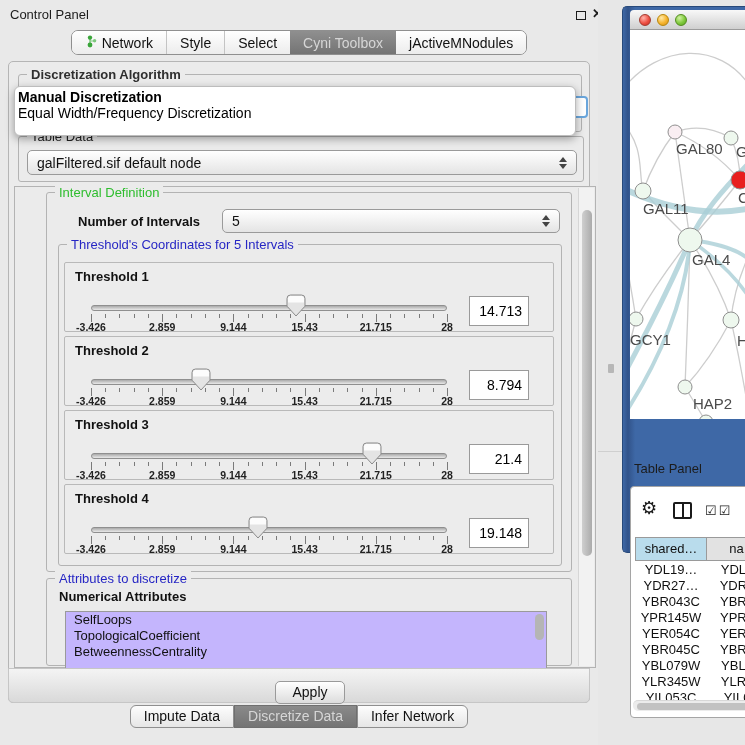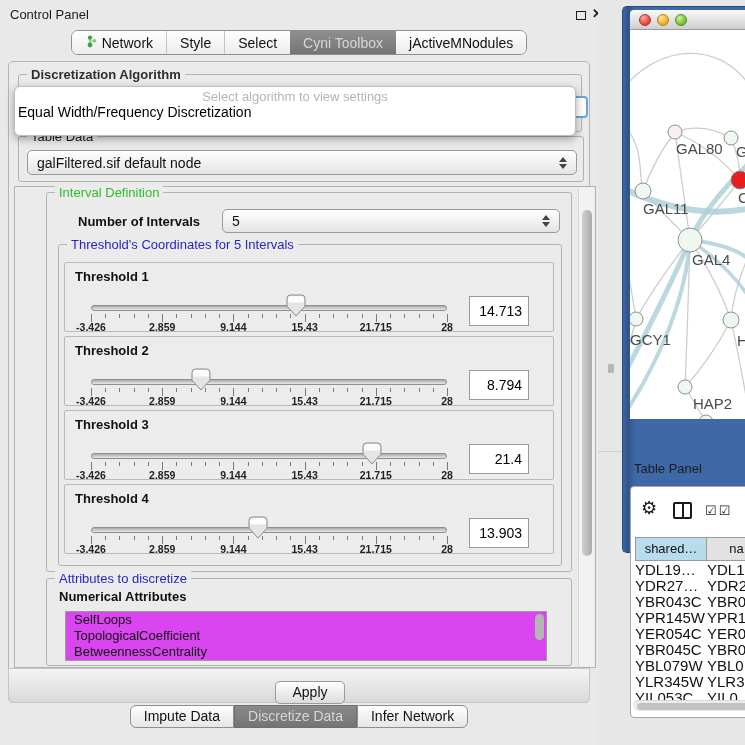--- a/index.html
+++ b/index.html
@@ -35,21 +35,21 @@
   .bold13{font-weight:bold;font-size:13px;color:#111}
   .th-box{position:absolute;left:64px;width:490px;height:70px;border:1px solid #b9b9b9;border-radius:2px;background:#ececec}
   .th-label{position:absolute;left:10px;top:6px;font-weight:bold;font-size:13px;color:#111}
   .track{position:absolute;left:26px;top:42px;width:356px;height:6px;border:1px solid #8f8f8f;border-radius:3px;background:linear-gradient(#aaa,#e9e9e9)}
   .thumb{position:absolute;top:31px;width:20px;height:23px}
   .ticks{position:absolute;left:26px;top:51px;width:356px;height:8px}
   .tick{position:absolute;top:0;width:1px;background:#7a7a7a}
   .ticklbls{position:absolute;left:26px;top:58px;width:356px;height:12px}
   .ticklbl{position:absolute;transform:translateX(-50%);font-size:10.5px;font-weight:bold;color:#222;white-space:nowrap}
   .val-box{position:absolute;left:404px;top:33px;width:60px;height:30px;background:#fff;border:1px solid #9a9a9a;font-size:14px;color:#000;text-align:right;line-height:28px;padding-right:6px}
-  .list{position:absolute;left:18px;top:32px;width:482px;height:50px;background:#d946ef;border:1px solid #9a9a9a;overflow:hidden}
+  .list{position:absolute;left:18px;top:32px;width:482px;height:58px;background:#c4b5fd;border:1px solid #9a9a9a;overflow:hidden}
   .list-item{font-size:13px;line-height:16px;padding-left:8px;color:#111;white-space:nowrap}
   .list-sb{position:absolute;right:2px;top:2px;width:9px;height:26px;border-radius:5px;background:#b5b5b5}
   .apply-row{left:8px;top:668px;width:582px;height:35px;background:linear-gradient(#f4f4f4,#d9d9d9);border:1px solid #c6c6c6;border-radius:0 0 5px 5px}
   .btn{position:absolute;left:266px;top:12px;width:70px;height:23px;border:1px solid #9a9a9a;border-radius:5px;background:linear-gradient(#fff,#dcdcdc);font-size:14px;text-align:center;line-height:21px;color:#111}
   .btabs{left:0;top:705px;width:598px;display:flex;justify-content:center}
   .btab{padding:0 13px;height:23px;line-height:21px;font-size:14px;border:1px solid #8f8f8f;background:linear-gradient(#fdfdfd,#e6e6e6);color:#111;white-space:nowrap}
   .btab:first-child{border-radius:6px 0 0 6px}
   .btab:last-child{border-radius:0 6px 6px 0}
   .btab.sel{color:#d6d6d6;border-color:#6f6f6f}
   
@@ -63,21 +63,21 @@
   .tp-title{left:634px;top:461px;font-size:13px;color:#1c1c1c}
   .tpanel{left:630px;top:486px;width:130px;height:232px;background:#fff;border:1px solid #a5a5a5;border-radius:4px}
   .gear{position:absolute;left:10px;top:12px;font-size:18px;color:#1a1a1a;line-height:18px}
   .colicon{position:absolute;left:42px;top:15px;width:19px;height:17px;border:2px solid #1a1a1a;border-radius:2px}
   .colicon div{position:absolute;left:7px;top:0;width:2px;height:13px;background:#1a1a1a}
   .checks{position:absolute;left:74px;top:16px;font-size:13px;letter-spacing:2px;color:#1a1a1a}
   .thead{position:absolute;left:4px;top:50px;height:24px;display:flex}
   .th-cell{border:1px solid #9a9a9a;font-size:13px;text-align:center;line-height:22px;color:#111;overflow:hidden;white-space:nowrap}
   .trows{position:absolute;left:4px;top:75px;width:140px;height:138px;overflow:hidden}
   .trow{display:flex;height:16px}
-  .td-cell{font-size:15px;line-height:16px;color:#111;overflow:hidden;white-space:nowrap}
+  .td-cell{font-size:13px;line-height:16px;text-align:center;color:#111;overflow:hidden;white-space:nowrap}
   .hsb{position:absolute;left:2px;top:213px;width:124px;height:11px;background:#ececec;border-top:1px solid #d8d8d8;border-radius:5px}
   .hsb div{position:absolute;left:4px;top:2px;right:6px;height:7px;border-radius:4px;background:#c2c2c2}
 </style>
 </head>
 <body>
 
 <div id="stage">
 
   <div class="abs cp-title">Control Panel</div>
   <div class="abs float-ic"></div>
@@ -111,21 +111,21 @@
   </div>
 
   <div class="abs outer-panel"></div>
 
   <div class="group" style="left:18px;top:74px;width:564px;height:58px">
     <span class="group-title gt-bold">Discretization Algorithm</span>
   </div>
   <div class="abs focus-sliver"></div>
 
   <div class="abs popup">
-    <div class="pp-place">Select algorithm to view settings</div>
+    <div class="pp-item b">Manual Discretization</div>
     <div class="pp-item">Equal Width/Frequency Discretization</div>
   </div>
 
   <div class="group" style="left:18px;top:136px;width:566px;height:46px;z-index:3">
     <span class="group-title" style="color:#222">Table Data</span>
     <div class="combo" style="left:8px;top:13px;width:550px;height:25px">
       <span>galFiltered.sif default node</span>
       <span class="stepper">
           <span class="tri-up"></span>
           <span class="tri-dn"></span>
@@ -326,21 +326,21 @@
           <div class="tick" style="left: 100%; height: 8px;"></div>
         </div>
         <div class="ticklbls">
           <span class="ticklbl" style="left: 0%;">-3.426</span>
           <span class="ticklbl" style="left: 20%;">2.859</span>
           <span class="ticklbl" style="left: 40%;">9.144</span>
           <span class="ticklbl" style="left: 60%;">15.43</span>
           <span class="ticklbl" style="left: 80%;">21.715</span>
           <span class="ticklbl" style="left: 100%;">28</span>
         </div>
-        <div class="val-box">13.903</div>
+        <div class="val-box">19.148</div>
       </div>
     </div>
 
   <div class="group" style="left:46px;top:578px;width:526px;height:88px">
     <span class="group-title gt-blue" style="color: rgb(38, 38, 196);">Attributes to discretize</span>
     <div class="bold13" style="position:absolute;left:12px;top:10px">Numerical Attributes</div>
     <div class="list">
       <div id="attr-items">
           <div class="list-item">SelfLoops</div>
           <div class="list-item">TopologicalCoefficient</div>

